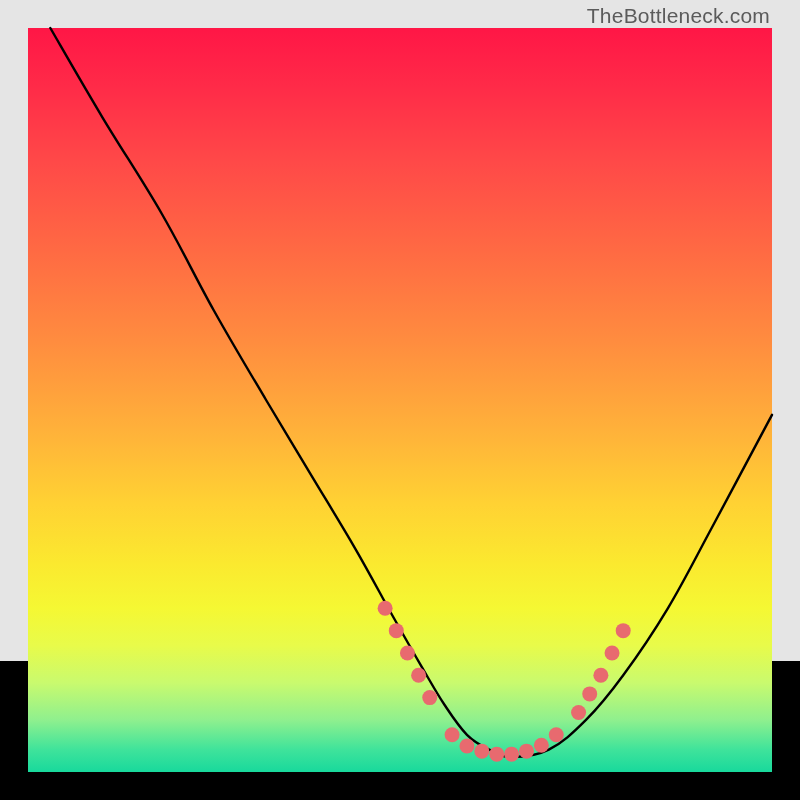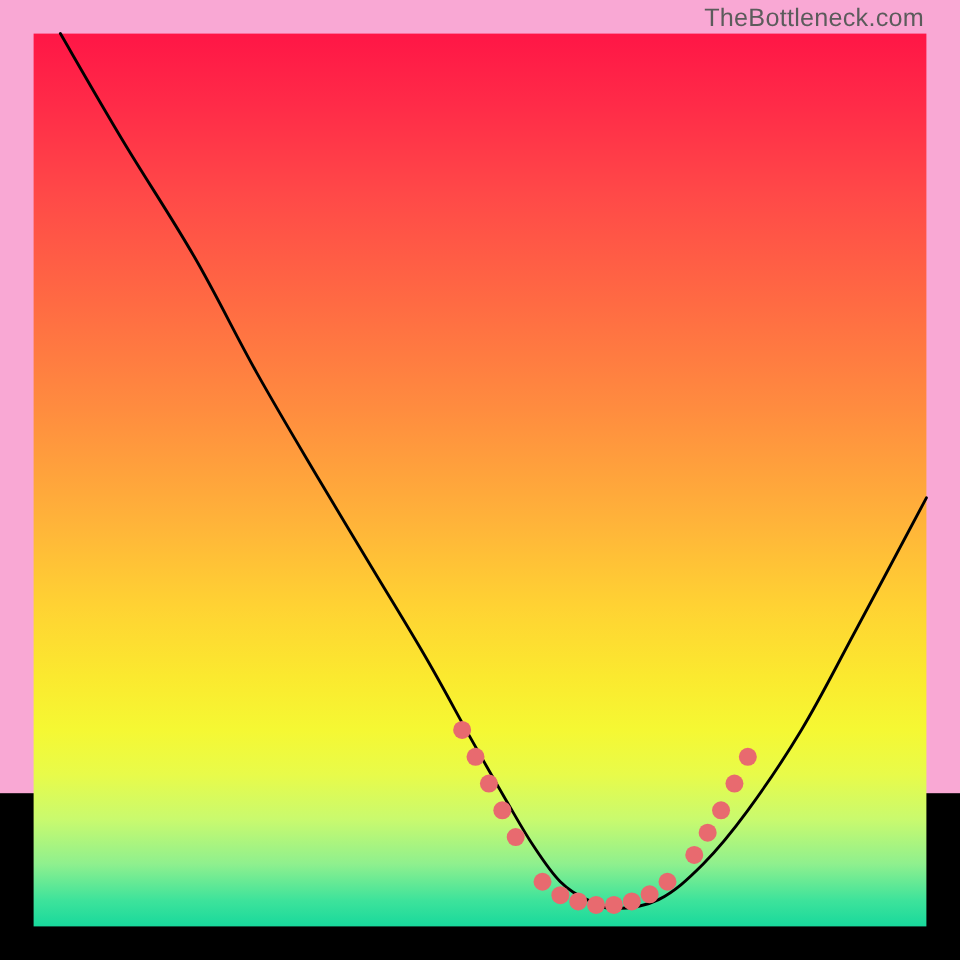--- a/index.html
+++ b/index.html
@@ -10,21 +10,21 @@
     background: #000;
     overflow: hidden;
     font-family: Arial, Helvetica, sans-serif;
   }
   .frame {
     position: absolute;
     left: 0;
     top: 0;
     width: 800px;
     height: 661px;
-    background: #f9a8d4;
+    background: #e5e5e5;
   }
   .plot {
     position: absolute;
     left: 28px;
     top: 28px;
     width: 744px;
     height: 744px;
     
     background: linear-gradient(to bottom,
       #ff1646 0%,

